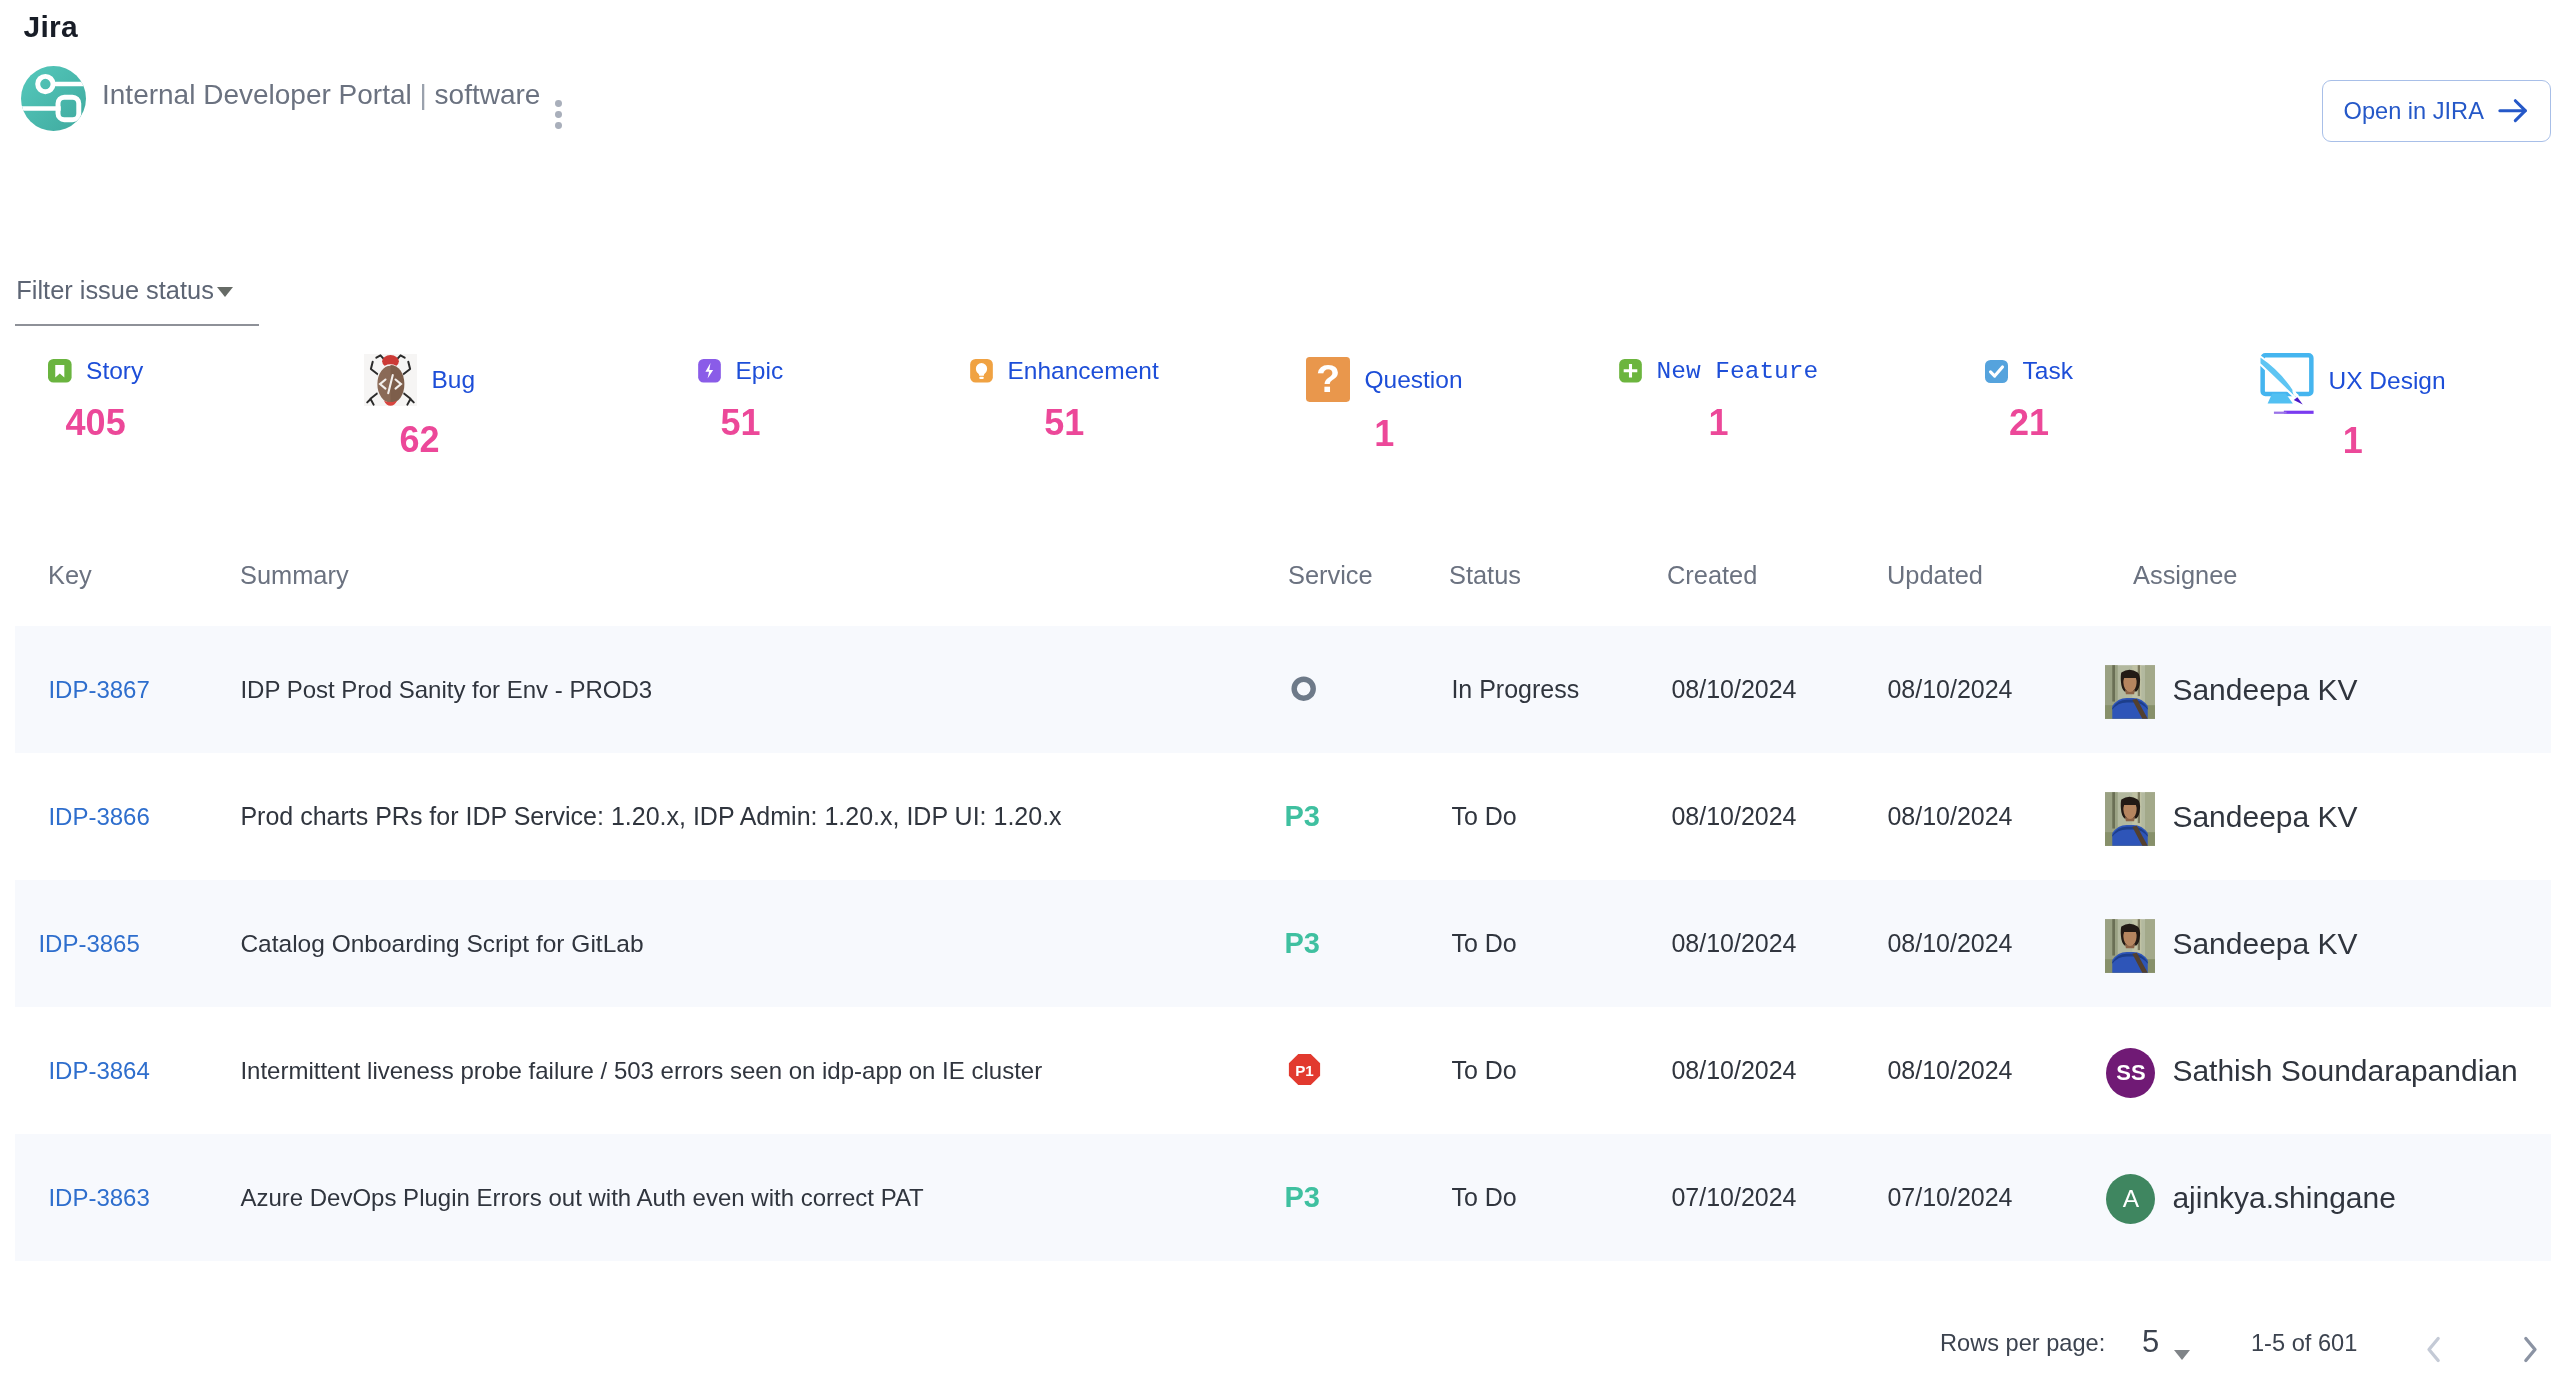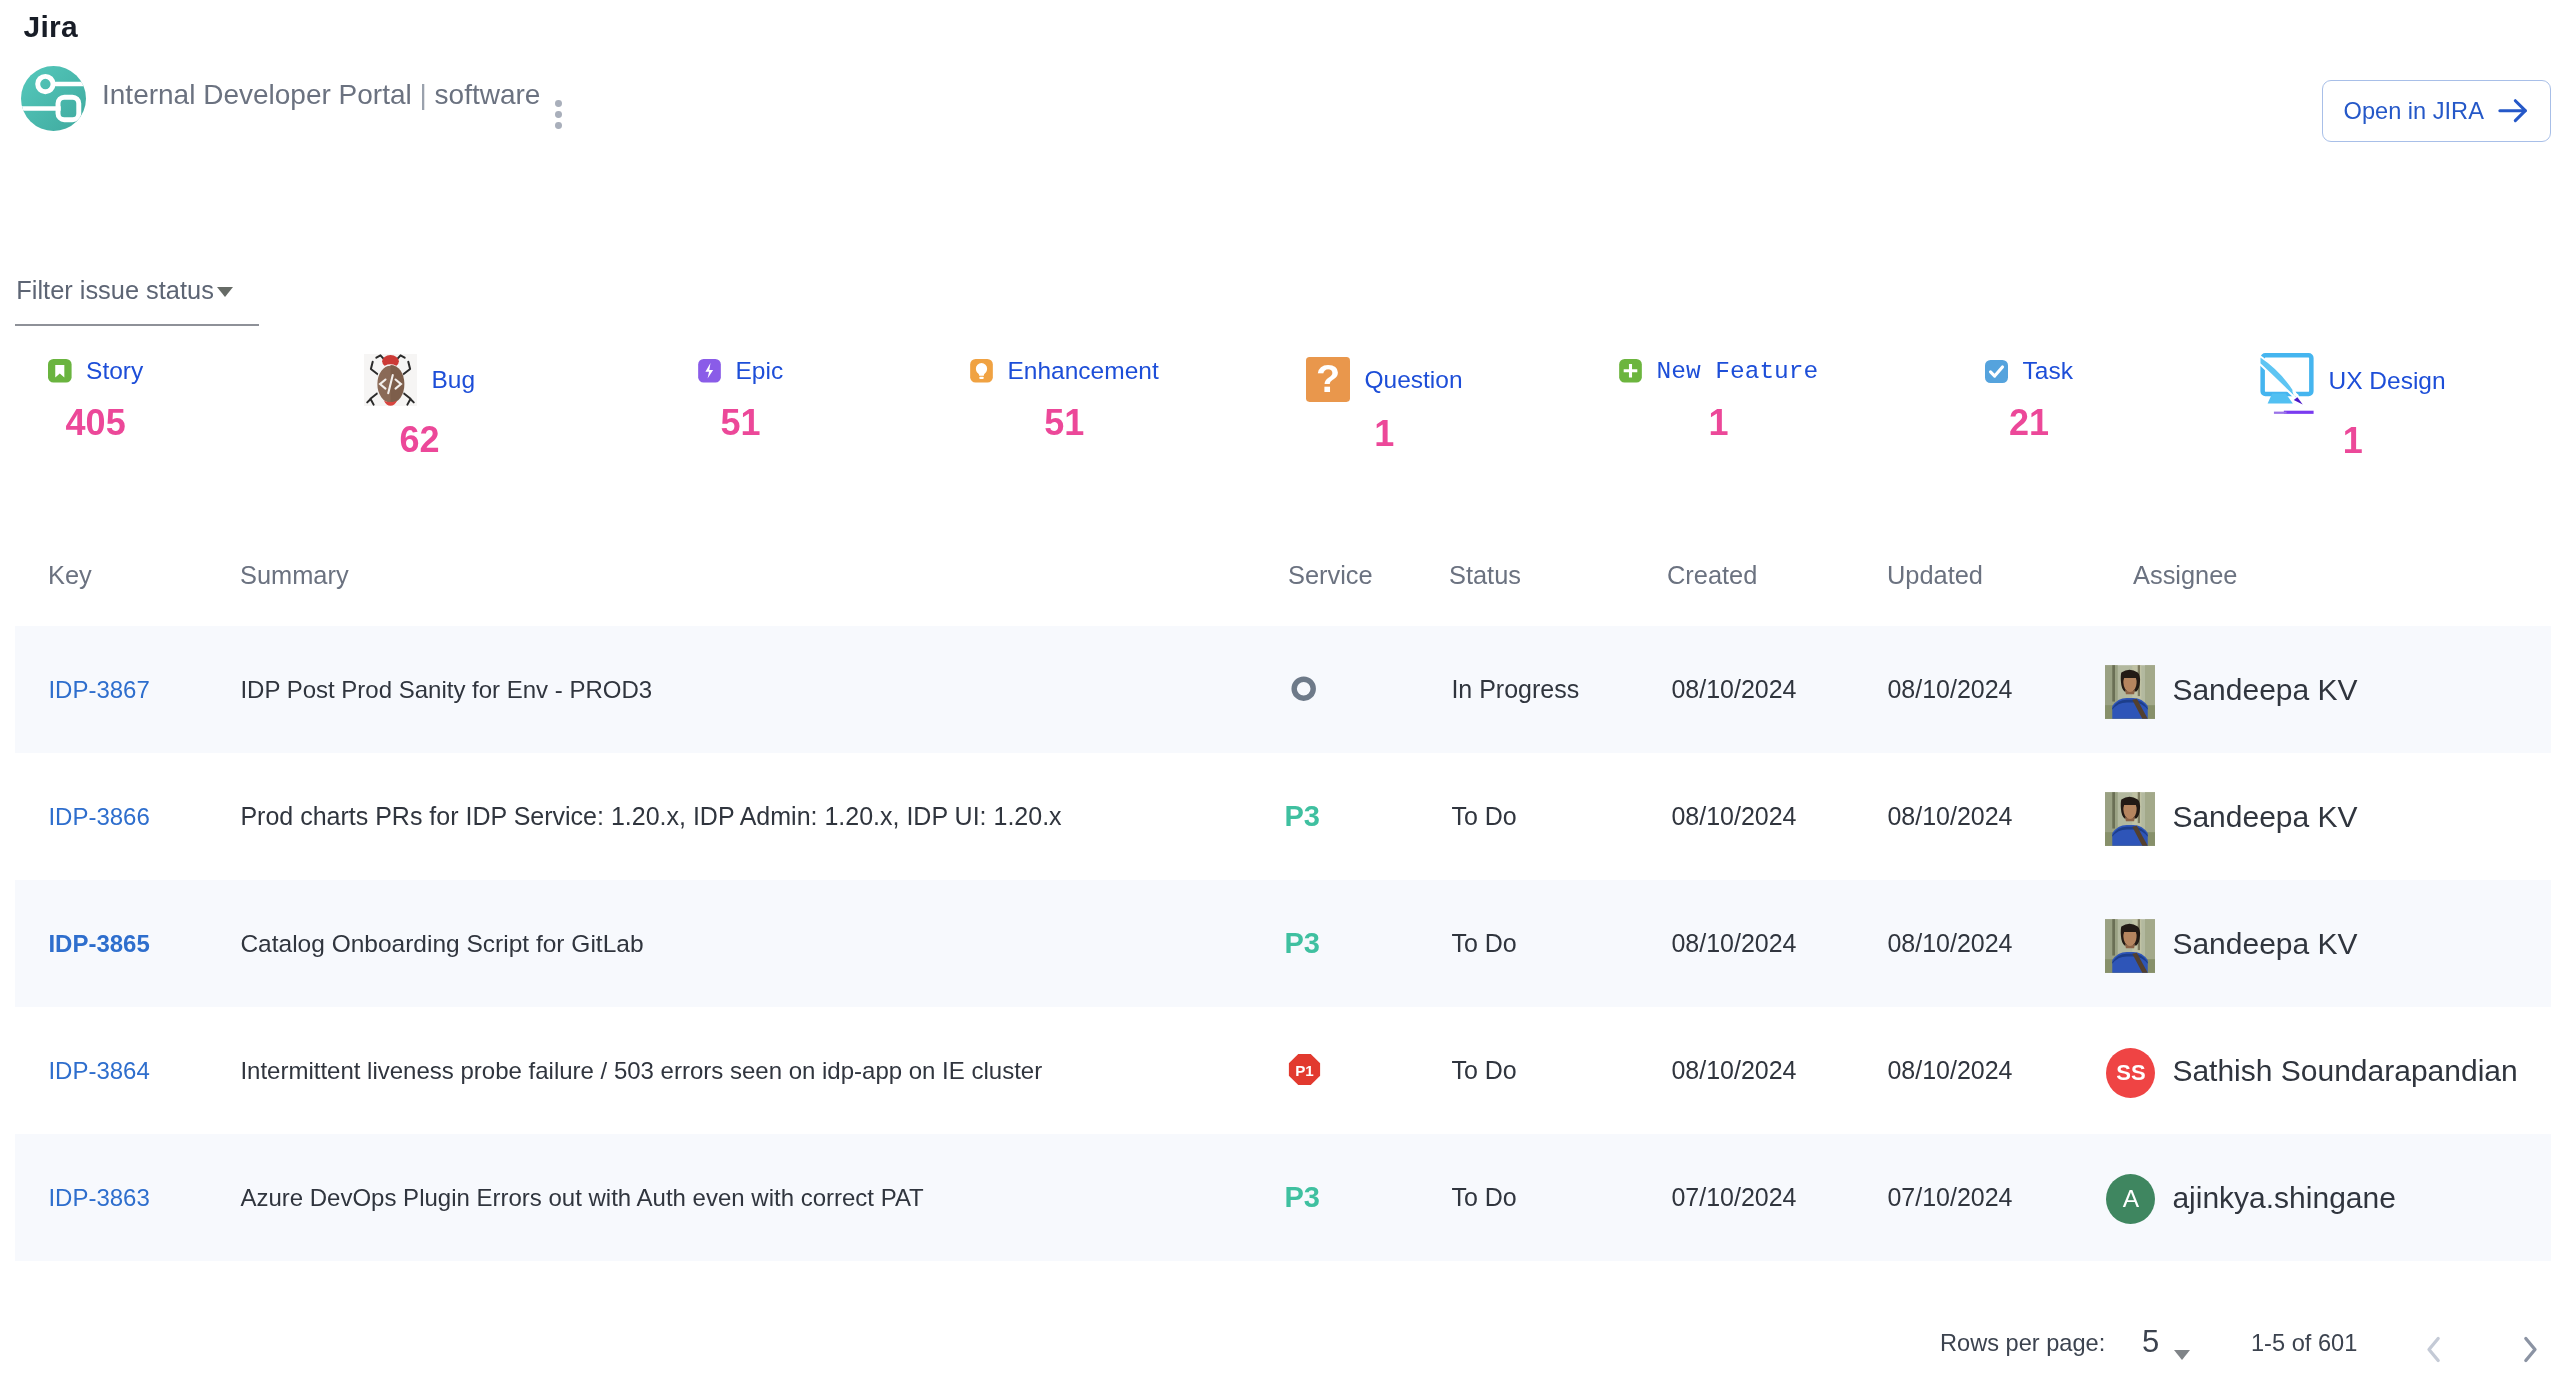--- a/index.html
+++ b/index.html
@@ -235,42 +235,42 @@
     <div class="cell p3" style="left:1269px;">P3</div>
     <div class="cell" style="left:1436px;">To Do</div>
     <div class="cell" style="left:1656px;">08/10/2024</div>
     <div class="cell" style="left:1872px;">08/10/2024</div>
     <svg class="abs" style="left:2090px; top:39px;" width="50" height="54" viewBox="0 0 55 59">
       <use href="#photoav"></use>
     </svg>
     <div class="cell nm" style="left:2157px;">Sandeepa KV</div>
   </div>
   <div class="rowband odd" style="top:880px;">
-    <div class="cell key" style="left:33px;font-weight:bold;">IDP-3865</div>
+    <div class="cell key" style="left:23px;">IDP-3865</div>
     <div class="cell sum" style="left:225px; font-size:24.5px;">Catalog Onboarding Script for GitLab</div>
     <div class="cell p3" style="left:1269px;">P3</div>
     <div class="cell" style="left:1436px;">To Do</div>
     <div class="cell" style="left:1656px;">08/10/2024</div>
     <div class="cell" style="left:1872px;">08/10/2024</div>
     <svg class="abs" style="left:2090px; top:39px;" width="50" height="54" viewBox="0 0 55 59">
       <use href="#photoav"></use>
     </svg>
     <div class="cell nm" style="left:2157px;">Sandeepa KV</div>
   </div>
   <div class="rowband" style="top:1007px;">
     <div class="cell key" style="left:33px;">IDP-3864</div>
     <div class="cell sum" style="left:225px; font-size:24px;">Intermittent liveness probe failure / 503 errors seen on idp-app on IE cluster</div>
     <svg class="abs" style="left:1273px; top:46px;" width="33" height="33" viewBox="0 0 37 37">
       <path d="M11.5 1 h14 L36 11.5 v14 L25.5 36 h-14 L1 25.5 v-14 Z" fill="#e23a2f"></path>
       <text x="18.5" y="26" font-size="17" font-weight="700" fill="#fff" text-anchor="middle" font-family="Liberation Sans, sans-serif">P1</text>
     </svg>
     <div class="cell" style="left:1436px;">To Do</div>
     <div class="cell" style="left:1656px;">08/10/2024</div>
     <div class="cell" style="left:1872px;">08/10/2024</div>
-    <div class="abs" style="left:2091px; top:41px; width:49px; height:50px; border-radius:50%; background:#ef4444; color:#fff; font-size:22px; font-weight:700; display:flex; align-items:center; justify-content:center;">SS</div>
+    <div class="abs" style="left:2091px; top:41px; width:49px; height:50px; border-radius:50%; background:#701a75; color:#fff; font-size:22px; font-weight:700; display:flex; align-items:center; justify-content:center;">SS</div>
     <div class="cell nm" style="left:2157px;">Sathish Soundarapandian</div>
   </div>
   <div class="rowband odd" style="top:1134px;">
     <div class="cell key" style="left:33px;">IDP-3863</div>
     <div class="cell sum" style="left:225px; font-size:24px;">Azure DevOps Plugin Errors out with Auth even with correct PAT</div>
     <div class="cell p3" style="left:1269px;">P3</div>
     <div class="cell" style="left:1436px;">To Do</div>
     <div class="cell" style="left:1656px;">07/10/2024</div>
     <div class="cell" style="left:1872px;">07/10/2024</div>
     <div class="abs" style="left:2091px; top:40px; width:49px; height:50px; border-radius:50%; background:#3f8660; color:#fff; font-size:24.5px; display:flex; align-items:center; justify-content:center;">A</div>

